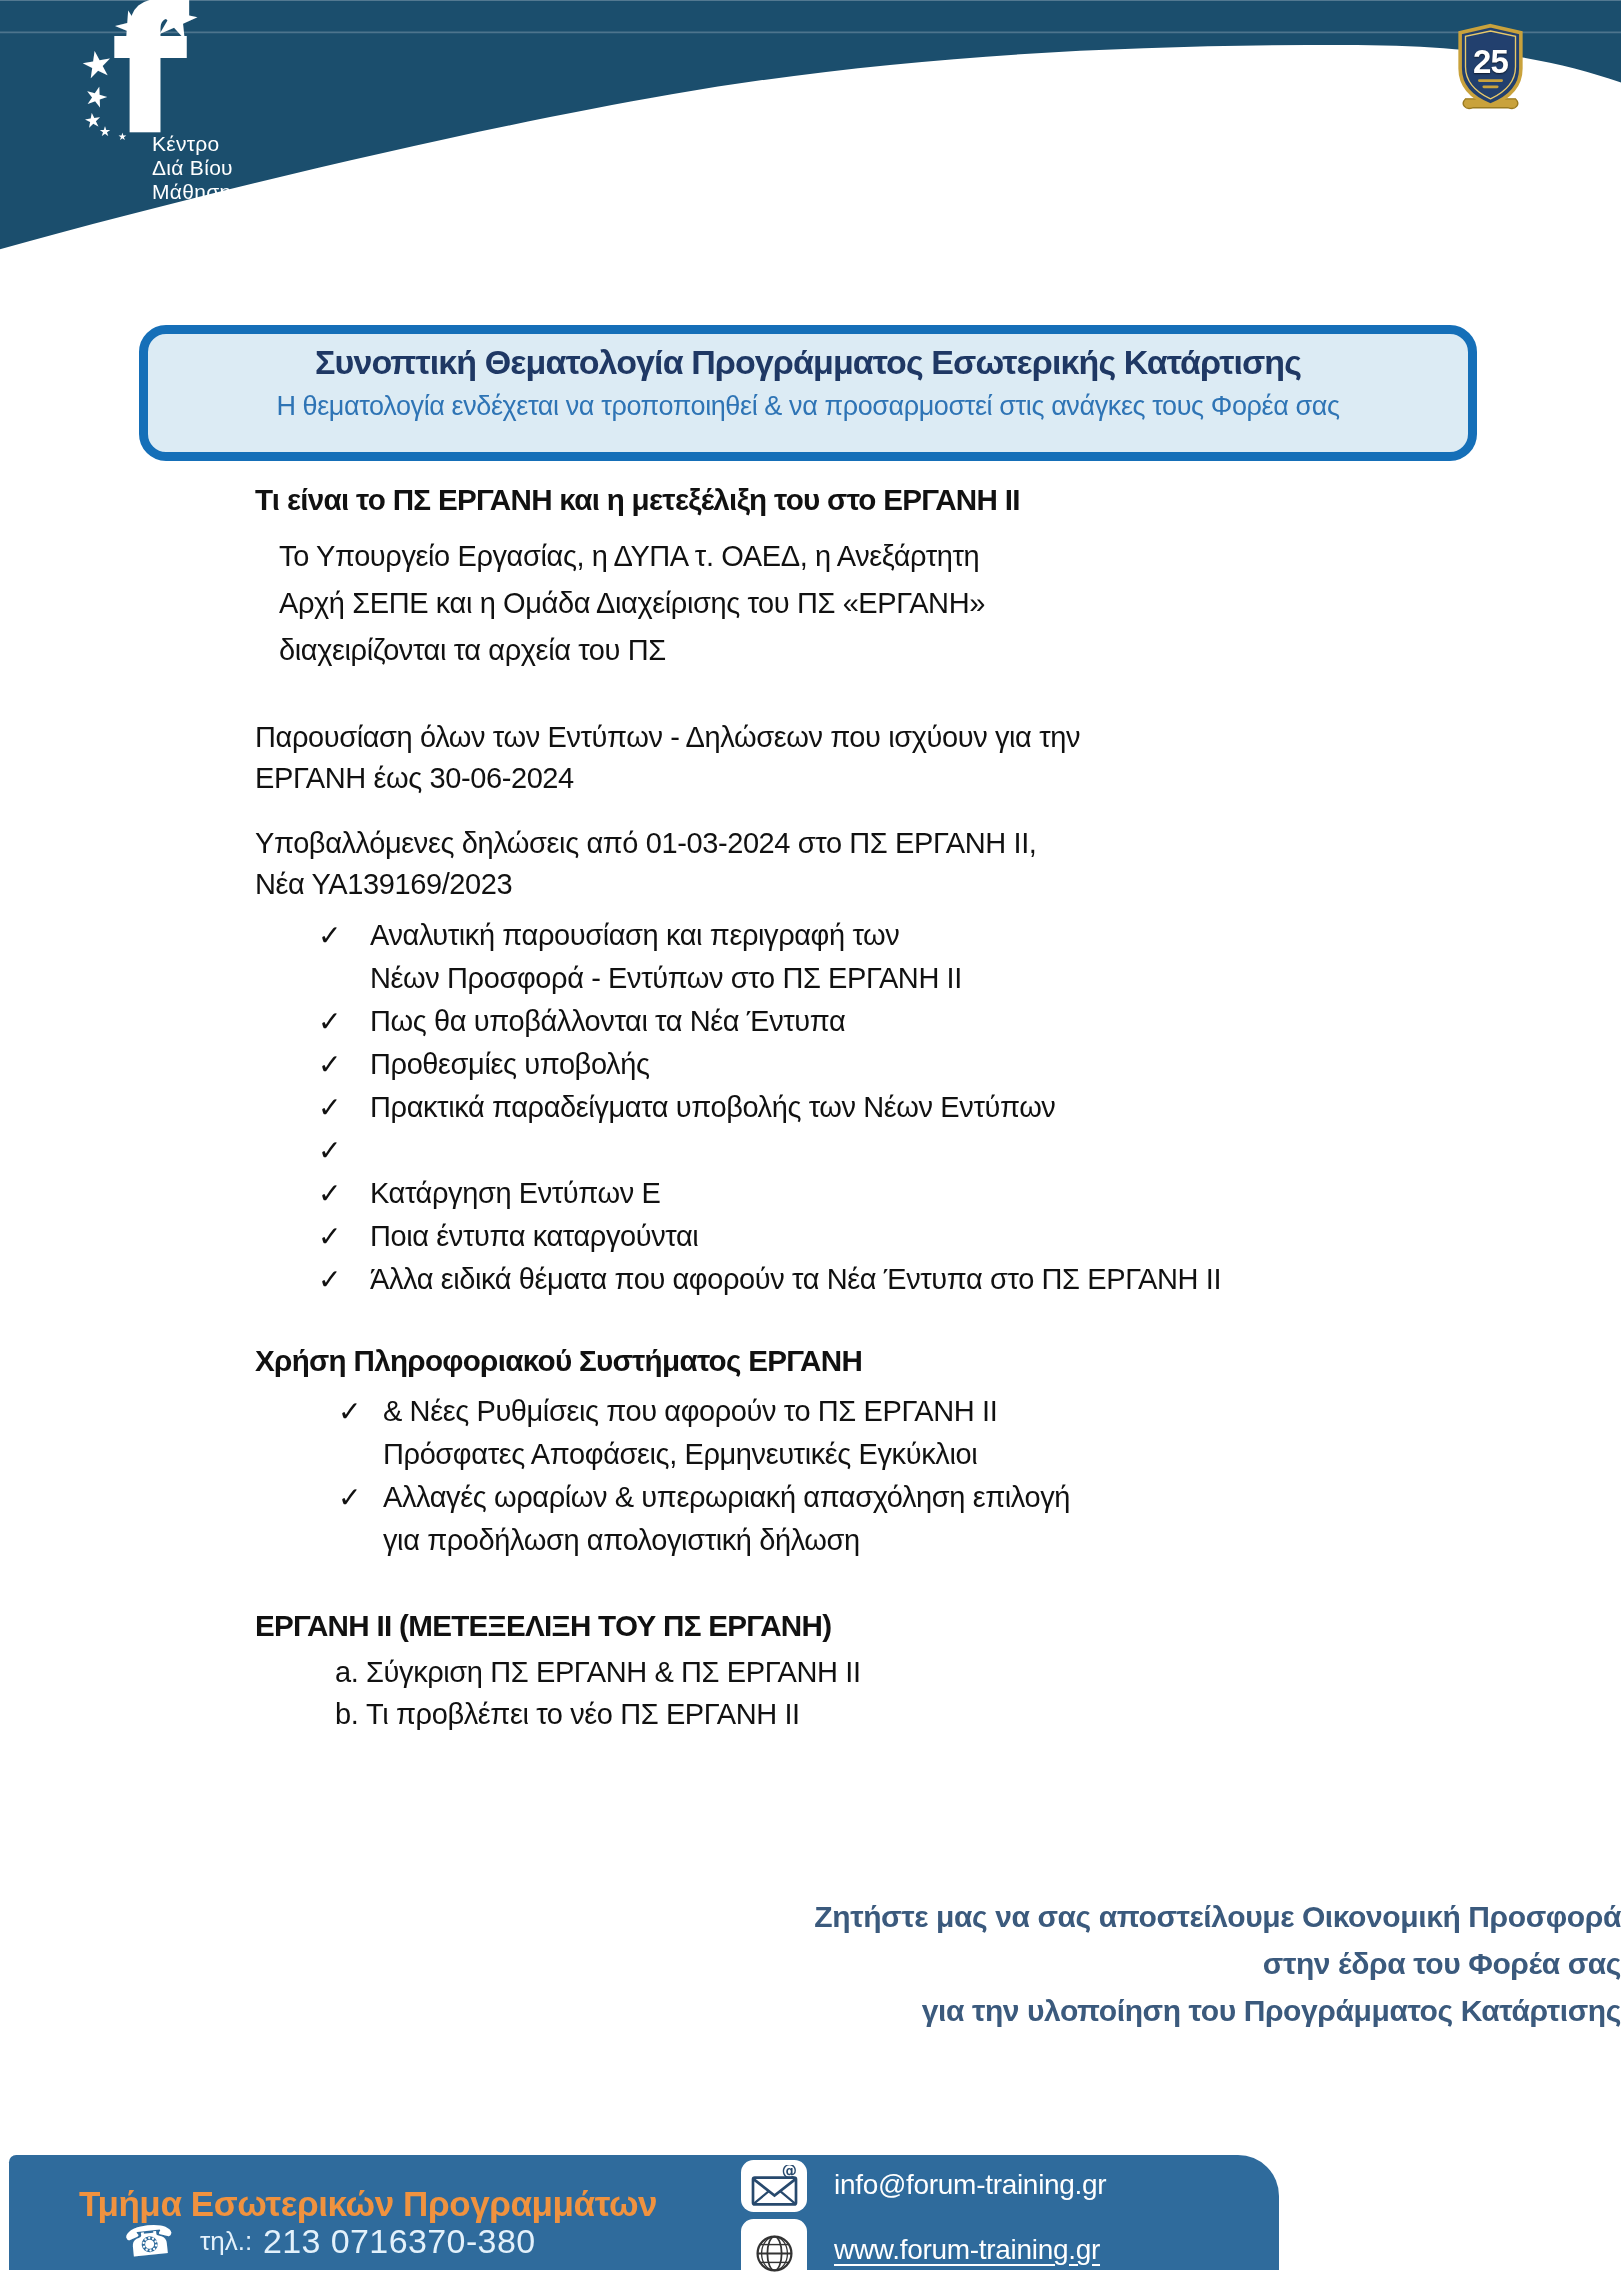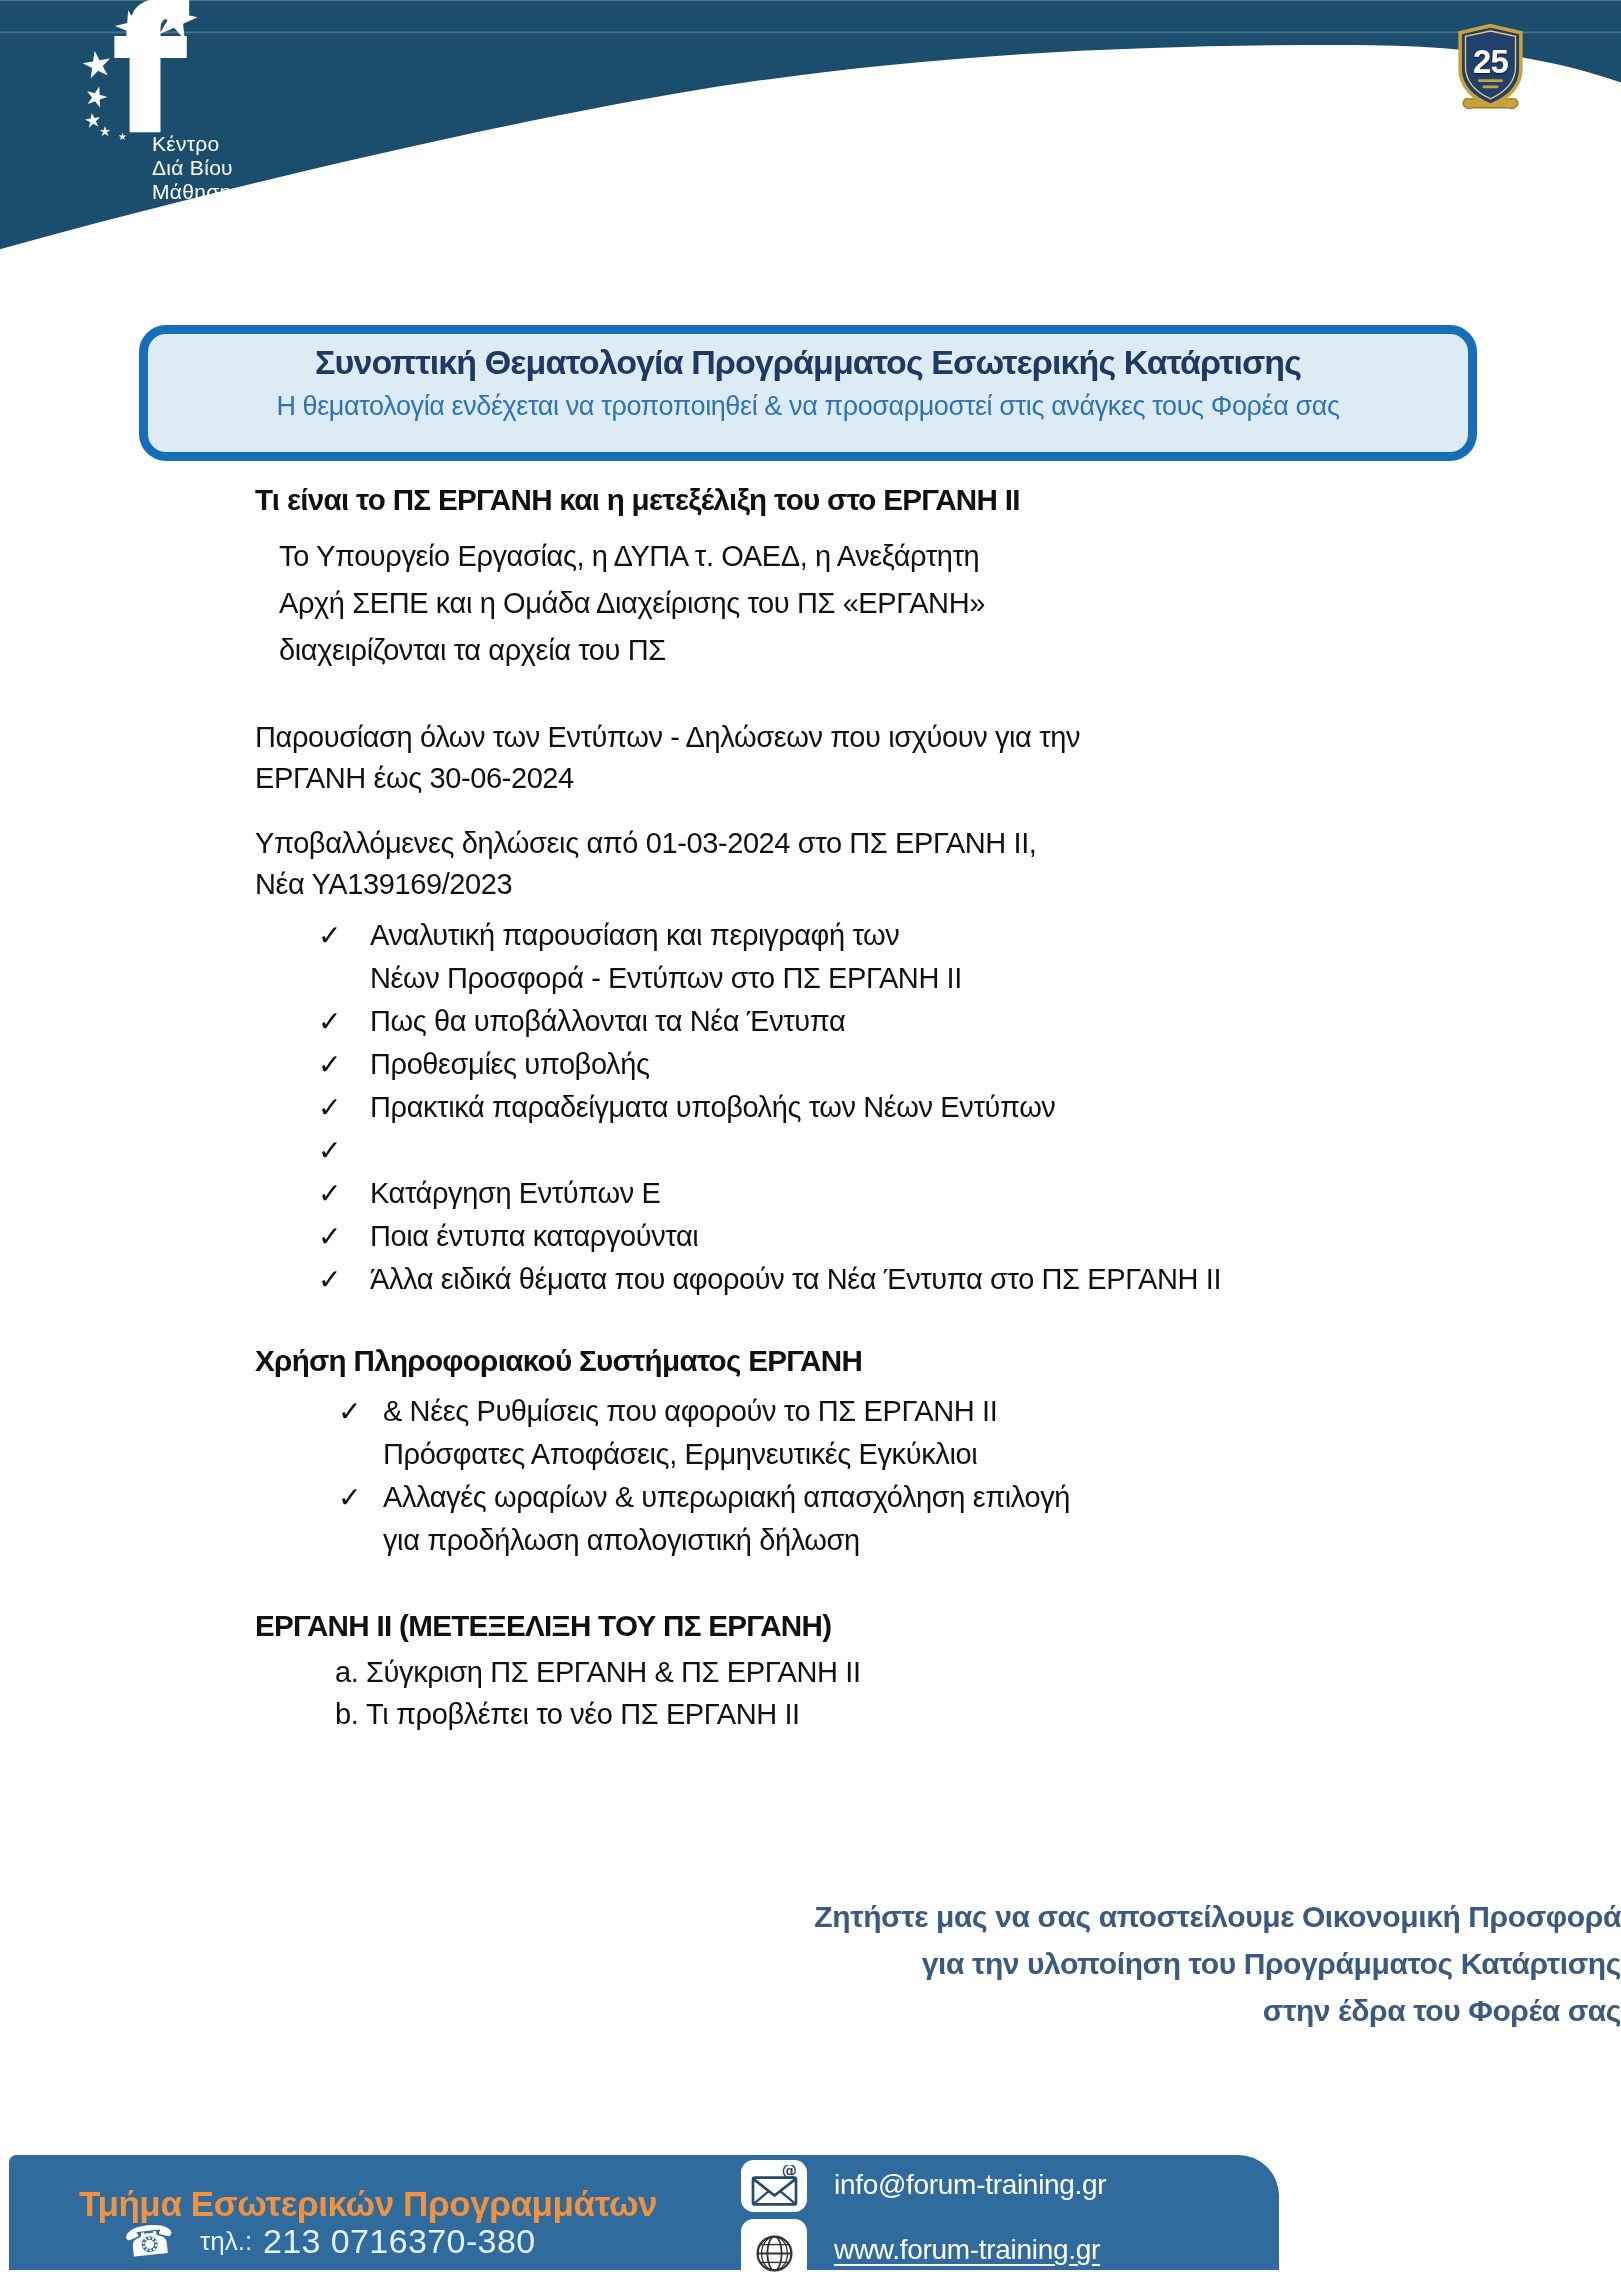--- a/index.html
+++ b/index.html
@@ -219,22 +219,22 @@
         </div>
         <div class="lettered">
           <div class="letter-row">a. Σύγκριση ΠΣ ΕΡΓΑΝΗ &amp; ΠΣ ΕΡΓΑΝΗ ΙΙ</div>
           <div class="letter-row">b. Τι προβλέπει το νέο ΠΣ ΕΡΓΑΝΗ ΙΙ</div>
         </div>
       </section>
     </main>
 
   <div class="cta">
     <div>Ζητήστε μας να σας αποστείλουμε Οικονομική Προσφορά</div>
+    <div>στην έδρα του Φορέα σας</div>
     <div>για την υλοποίηση του Προγράμματος Κατάρτισης</div>
-    <div>στην έδρα του Φορέα σας</div>
   </div>
 
   <div class="footer">
     <div class="dept">Τμήμα Εσωτερικών Προγραμμάτων</div>
     <div class="phone-row">
       <span class="phone-icon">☎</span>
       <span class="phone-label">τηλ.:</span>
       <span class="phone-num">213 0716370-380</span>
     </div>
 

